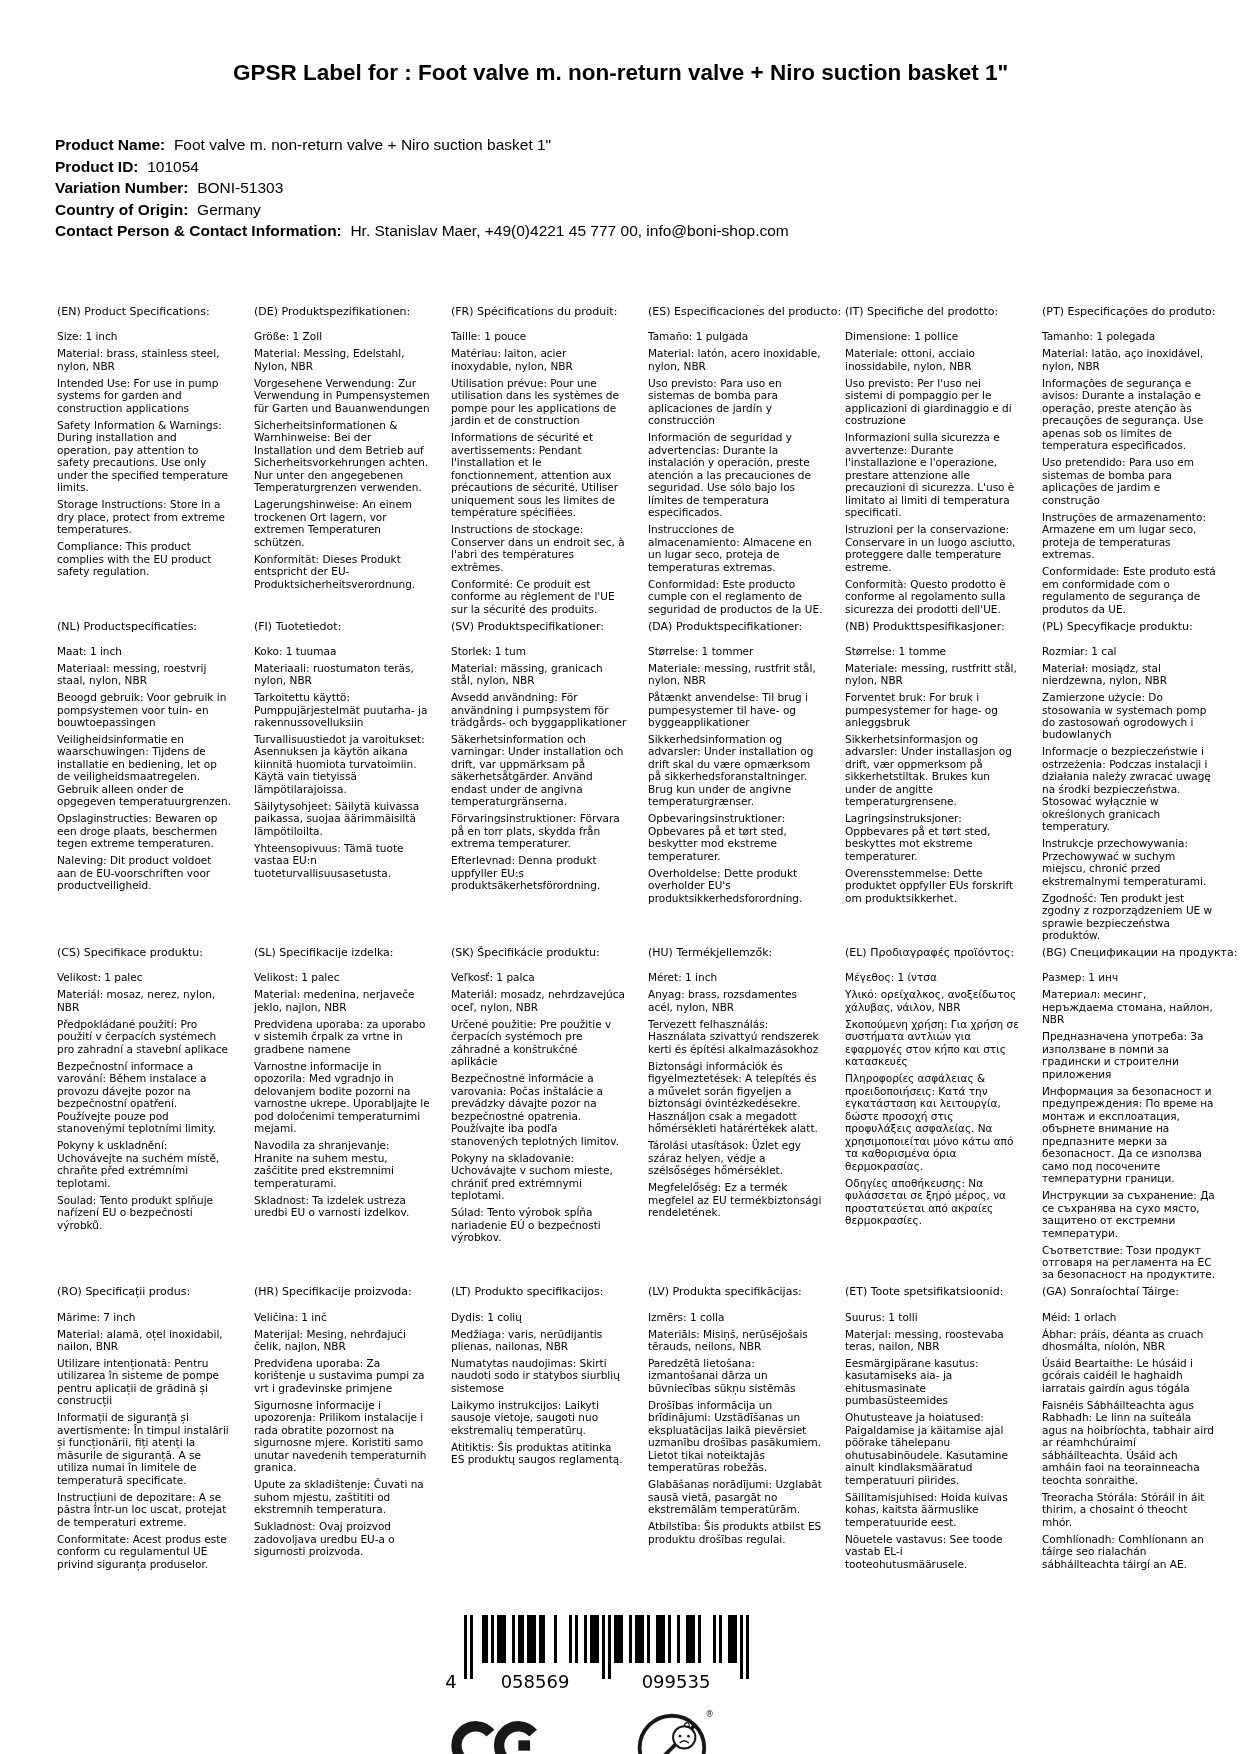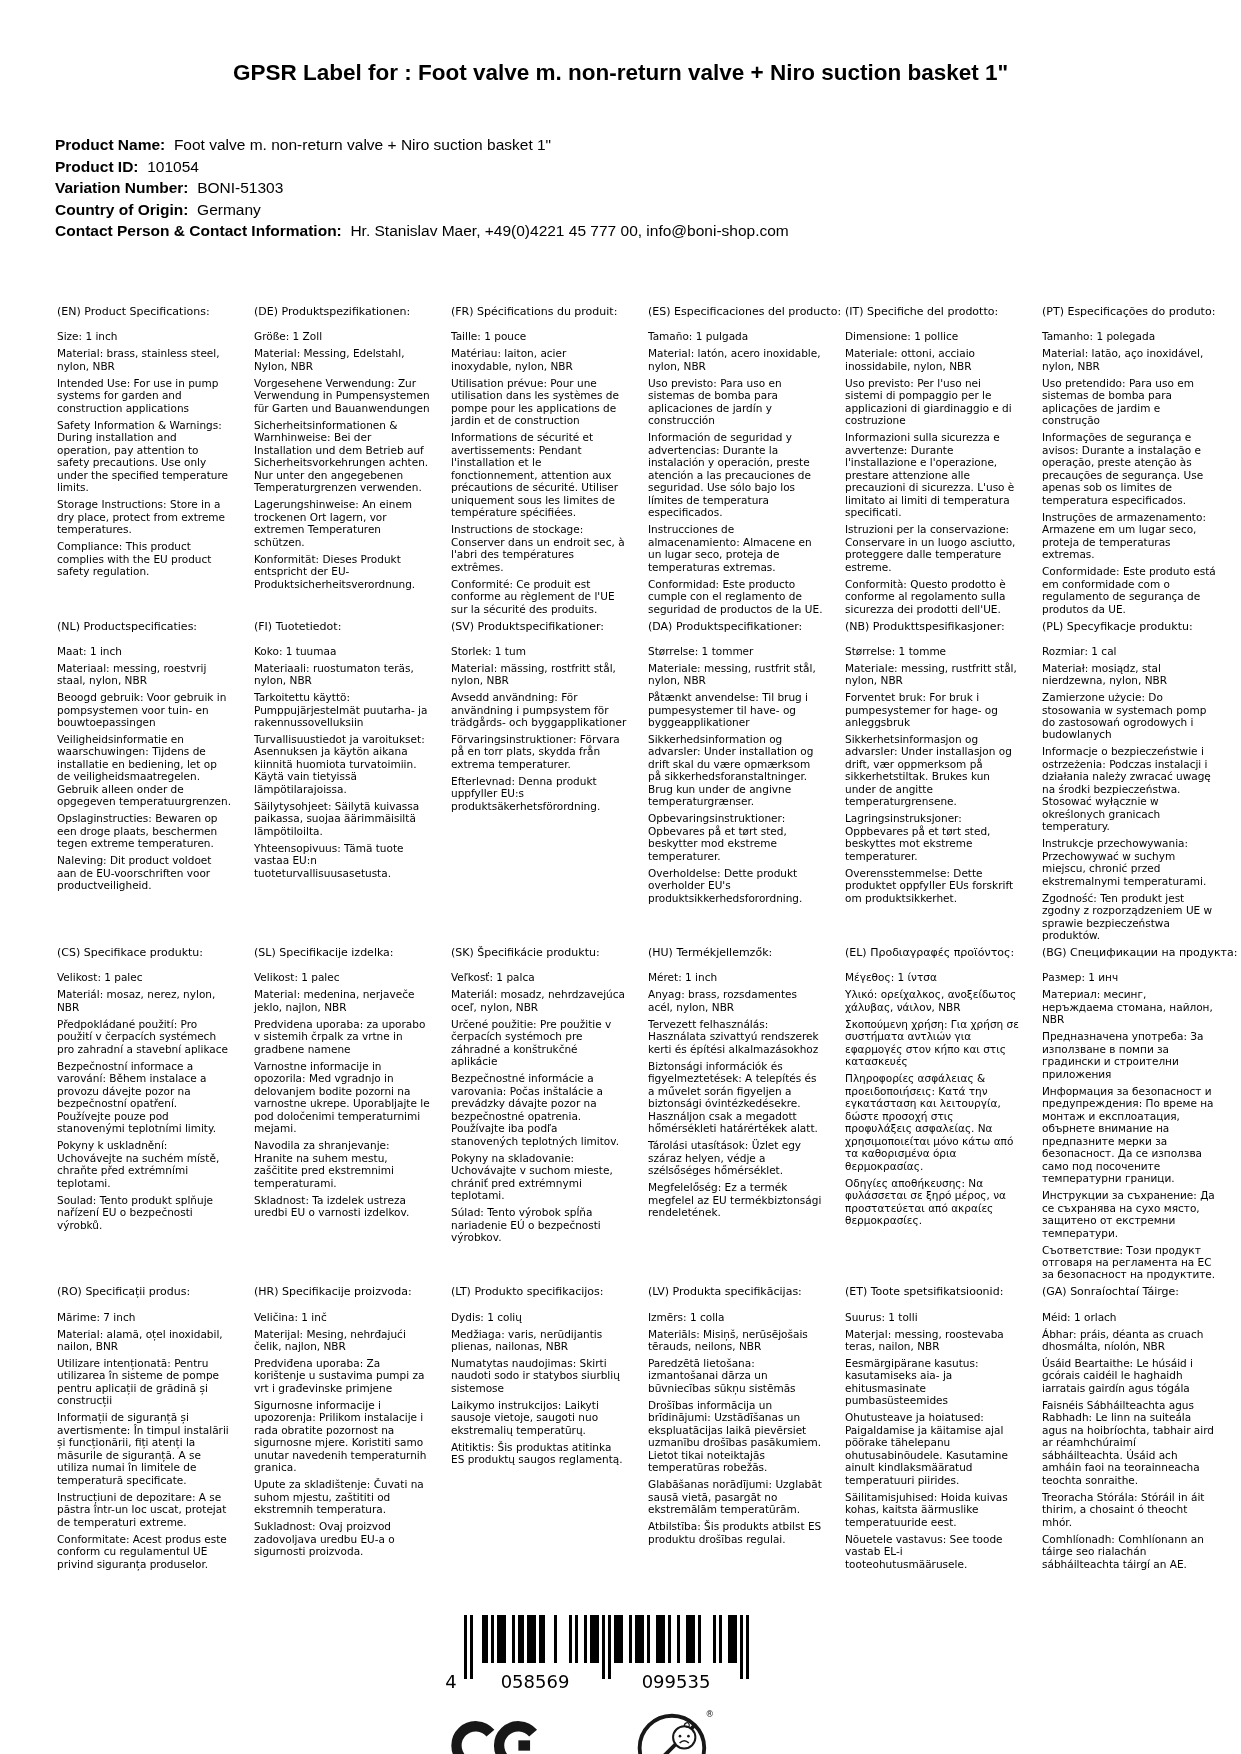--- a/index.html
+++ b/index.html
@@ -85,22 +85,22 @@
         <p>Materiale: ottoni, acciaio inossidabile, nylon, NBR</p>
         <p>Uso previsto: Per l'uso nei sistemi di pompaggio per le applicazioni di giardinaggio e di costruzione</p>
         <p>Informazioni sulla sicurezza e avvertenze: Durante l'installazione e l'operazione, prestare attenzione alle precauzioni di sicurezza. L'uso è limitato ai limiti di temperatura specificati.</p>
         <p>Istruzioni per la conservazione: Conservare in un luogo asciutto, proteggere dalle temperature estreme.</p>
         <p>Conformità: Questo prodotto è conforme al regolamento sulla sicurezza dei prodotti dell'UE.</p>
       </div>
       <div class="spec">
         <div class="spec-h">(PT) Especificações do produto:</div>
         <p>Tamanho: 1 polegada</p>
         <p>Material: latão, aço inoxidável, nylon, NBR</p>
+        <p>Informações de segurança e avisos: Durante a instalação e operação, preste atenção às precauções de segurança. Use apenas sob os limites de temperatura especificados.</p>
         <p>Uso pretendido: Para uso em sistemas de bomba para aplicações de jardim e construção</p>
-        <p>Informações de segurança e avisos: Durante a instalação e operação, preste atenção às precauções de segurança. Use apenas sob os limites de temperatura especificados.</p>
         <p>Instruções de armazenamento: Armazene em um lugar seco, proteja de temperaturas extremas.</p>
         <p>Conformidade: Este produto está em conformidade com o regulamento de segurança de produtos da UE.</p>
       </div>
       <div class="spec">
         <div class="spec-h">(NL) Productspecificaties:</div>
         <p>Maat: 1 inch</p>
         <p>Materiaal: messing, roestvrij staal, nylon, NBR</p>
         <p>Beoogd gebruik: Voor gebruik in pompsystemen voor tuin- en bouwtoepassingen</p>
         <p>Veiligheidsinformatie en waarschuwingen: Tijdens de installatie en bediening, let op de veiligheidsmaatregelen. Gebruik alleen onder de opgegeven temperatuurgrenzen.</p>
         <p>Opslaginstructies: Bewaren op een droge plaats, beschermen tegen extreme temperaturen.</p>
@@ -111,22 +111,23 @@
         <p>Koko: 1 tuumaa</p>
         <p>Materiaali: ruostumaton teräs, nylon, NBR</p>
         <p>Tarkoitettu käyttö: Pumppujärjestelmät puutarha- ja rakennussovelluksiin</p>
         <p>Turvallisuustiedot ja varoitukset: Asennuksen ja käytön aikana kiinnitä huomiota turvatoimiin. Käytä vain tietyissä lämpötilarajoissa.</p>
         <p>Säilytysohjeet: Säilytä kuivassa paikassa, suojaa äärimmäisiltä lämpötiloilta.</p>
         <p>Yhteensopivuus: Tämä tuote vastaa EU:n tuoteturvallisuusasetusta.</p>
       </div>
       <div class="spec">
         <div class="spec-h">(SV) Produktspecifikationer:</div>
         <p>Storlek: 1 tum</p>
-        <p>Material: mässing, rostfritt stål, nylon, NBR</p>
+        <p>Material: mässing, granicach stål, nylon, NBR</p>
         <p>Avsedd användning: För användning i pumpsystem för trädgårds- och byggapplikationer</p>
+        <p>Säkerhetsinformation och varningar: Under installation och drift, var uppmärksam på säkerhetsåtgärder. Använd endast under de angivna temperaturgränserna.</p>
         <p>Förvaringsinstruktioner: Förvara på en torr plats, skydda från extrema temperaturer.</p>
         <p>Efterlevnad: Denna produkt uppfyller EU:s produktsäkerhetsförordning.</p>
       </div>
       <div class="spec">
         <div class="spec-h">(DA) Produktspecifikationer:</div>
         <p>Størrelse: 1 tommer</p>
         <p>Materiale: messing, rustfrit stål, nylon, NBR</p>
         <p>Påtænkt anvendelse: Til brug i pumpesystemer til have- og byggeapplikationer</p>
         <p>Sikkerhedsinformation og advarsler: Under installation og drift skal du være opmærksom på sikkerhedsforanstaltninger. Brug kun under de angivne temperaturgrænser.</p>
         <p>Opbevaringsinstruktioner: Opbevares på et tørt sted, beskytter mod ekstreme temperaturer.</p>

